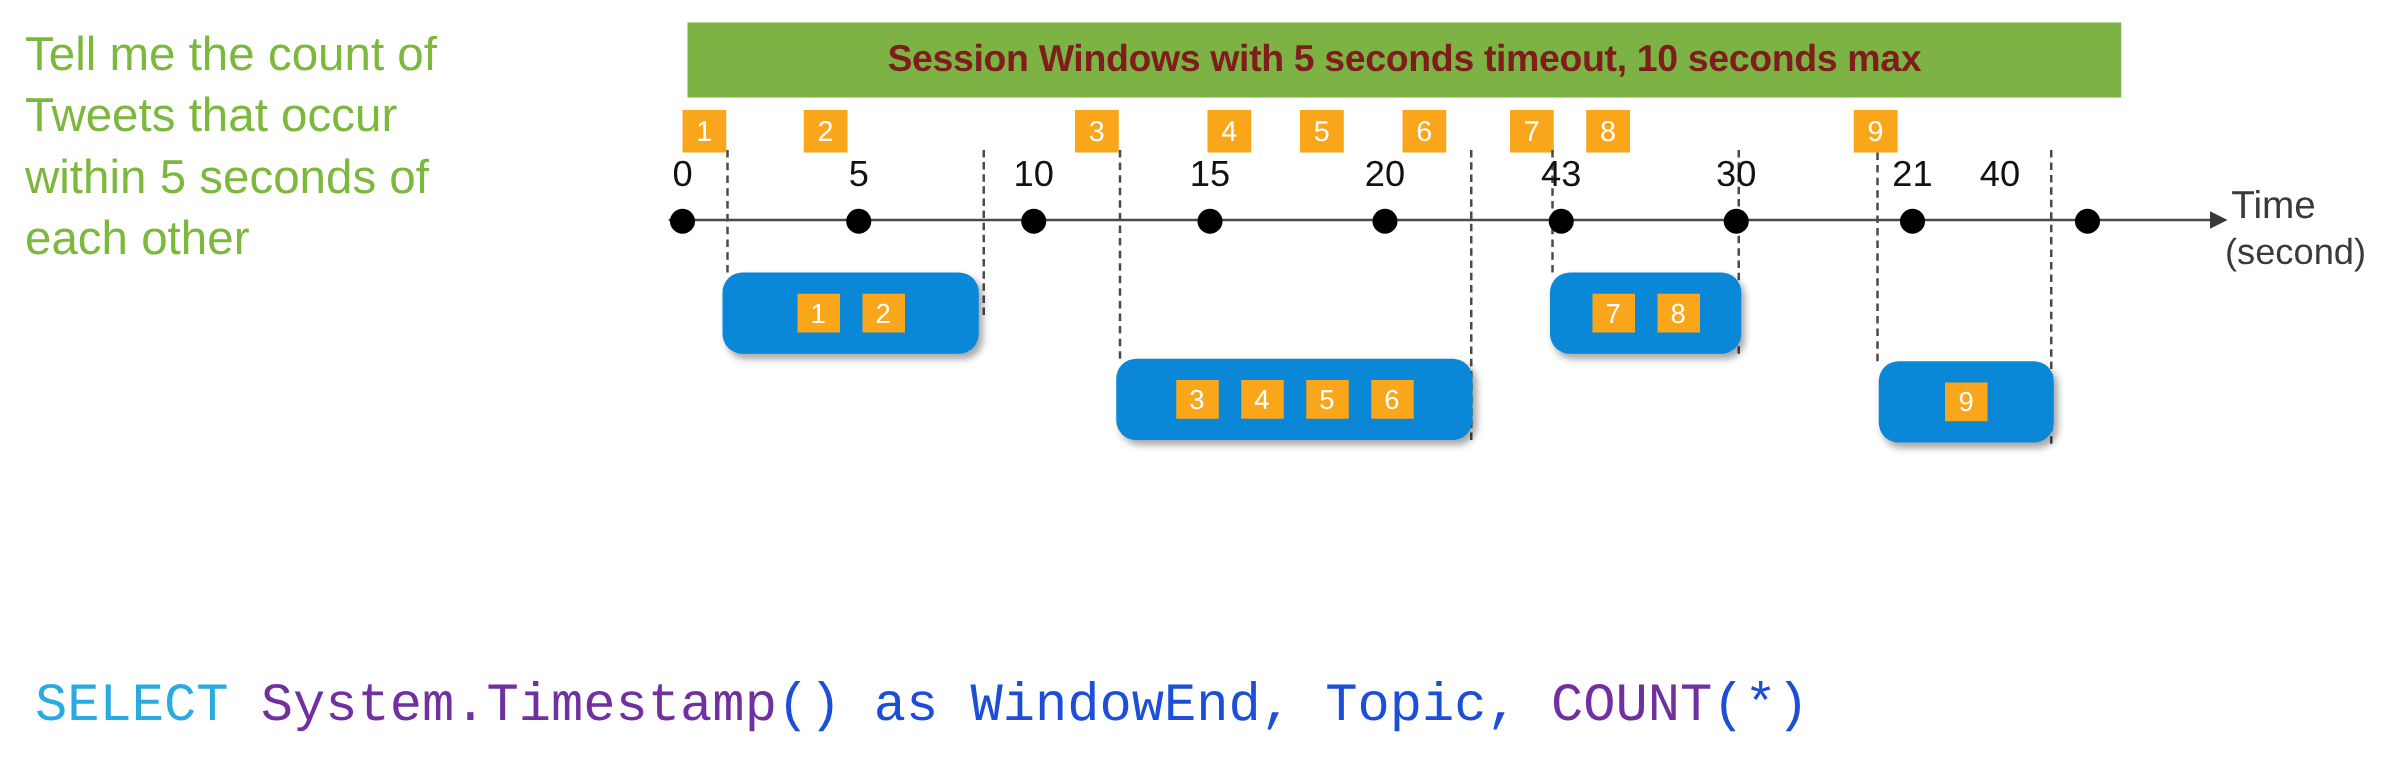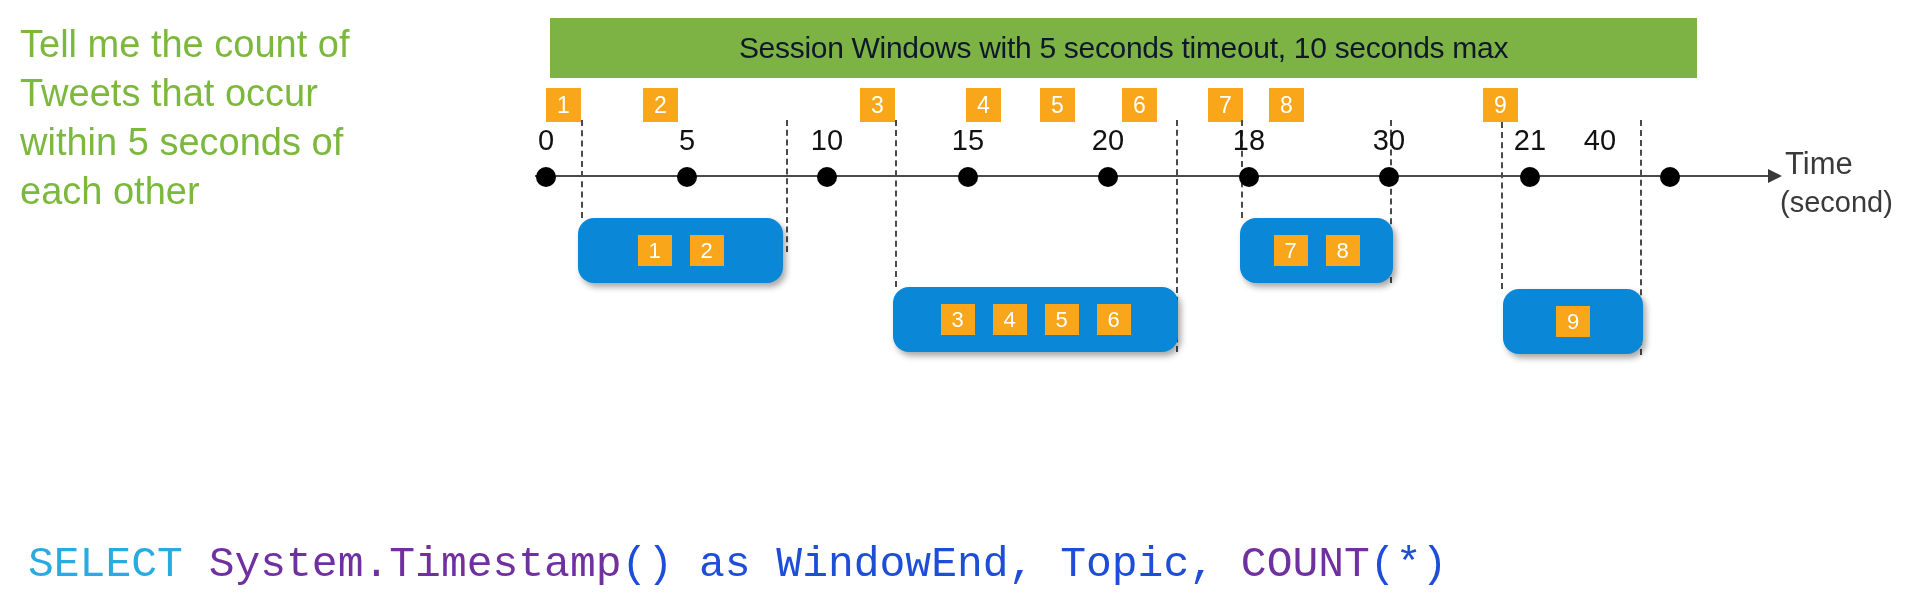--- a/index.html
+++ b/index.html
@@ -21,21 +21,21 @@
   }
   .prompt{
     position:absolute;left:20px;top:20px;width:440px;
     font-size:38px;line-height:49px;color:var(--prompt-green);
     white-space:pre-line;
   }
   .banner{
     position:absolute;left:550px;top:18px;width:1147px;height:60px;
     background:var(--banner-green);display:flex;align-items:center;justify-content:center;
   }
-  .banner span{color:#0f172a;font-size:30px;font-weight:400;letter-spacing:-0.3px;}
+  .banner span{color:#7f1d1d;font-size:30px;font-weight:700;letter-spacing:-0.3px;}
   .axis-line{position:absolute;left:535px;top:175px;width:1235px;height:2px;background:var(--axis);}
   .axis-arrow{
     position:absolute;left:1768px;top:169px;width:0;height:0;
     border-left:14px solid #383838;border-top:7px solid transparent;border-bottom:7px solid transparent;
   }
   .time-label{position:absolute;left:1785px;top:146px;font-size:31px;color:#3a3a3a;}
   .time-unit{position:absolute;left:1780px;top:186px;font-size:29px;color:#3a3a3a;text-align:right;}
   .dot{position:absolute;width:20px;height:20px;background:#000;border-radius:50%;top:167px;}
   .tick{position:absolute;top:124px;width:80px;text-align:center;font-size:29px;color:#111;}
   .chip{
@@ -92,21 +92,21 @@
   <div class="dash" style="left:1241px;top:120px;height:98px"></div>
   <div class="dash" style="left:1390px;top:120px;height:163px"></div>
   <div class="dash" style="left:1501px;top:122px;height:167px"></div>
   <div class="dash" style="left:1640px;top:120px;height:235px"></div>
 
   <div class="tick" style="left:506px">0</div>
   <div class="tick" style="left:647px">5</div>
   <div class="tick" style="left:787px">10</div>
   <div class="tick" style="left:928px">15</div>
   <div class="tick" style="left:1068px">20</div>
-  <div class="tick" style="left:1209px">18</div>
+  <div class="tick" style="left:1209px">43</div>
   <div class="tick" style="left:1349px">30</div>
   <div class="tick" style="left:1490px">21</div>
   <div class="tick" style="left:1560px">40</div>
 
   <div class="axis-line"></div>
   <div class="axis-arrow"></div>
   <div class="time-label">Time</div>
   <div class="time-unit">(second)</div>
 
   <div class="dot" style="left:536px"></div>

